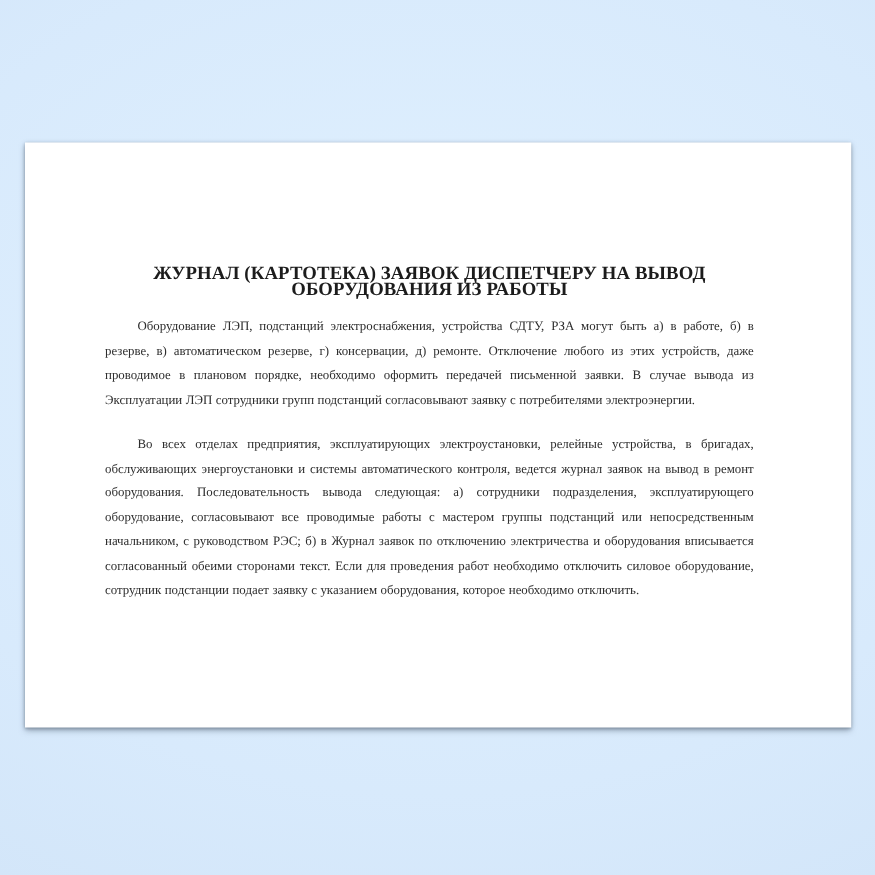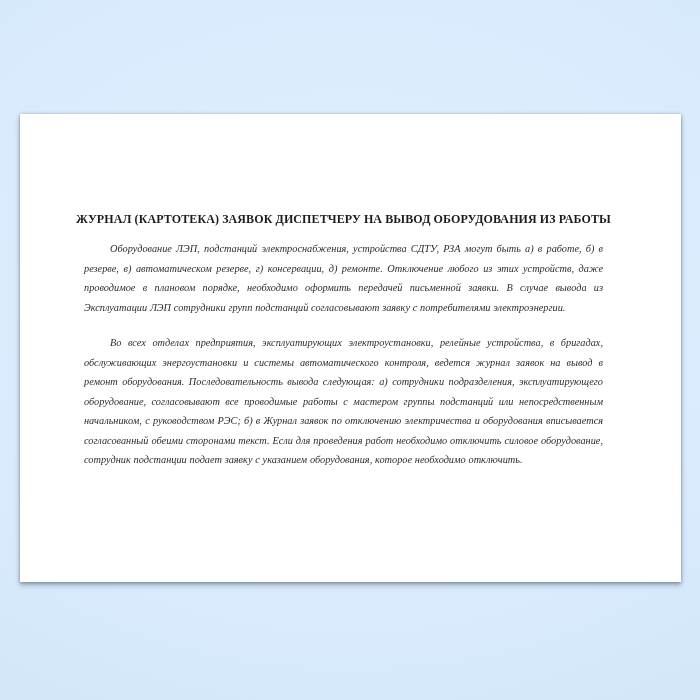--- a/index.html
+++ b/index.html
@@ -30,36 +30,35 @@
     padding: 99px 78px 0 64px;
     box-shadow:
       0 3px 5px rgba(96, 112, 128, 0.55),
       0 1px 2px rgba(96, 112, 128, 0.35),
       0 0 3px rgba(130, 150, 170, 0.45);
     color: #2a2a2a;
   }
   .doc-title {
     text-align: center;
     font-weight: bold;
-    font-size: 12px;
+    font-size: 15px;
     line-height: 13px;
     letter-spacing: 0.1px;
     color: #1c1c1c;
     margin: 0 -8px;          
   }
   .doc-para {
     margin: 0;
     margin-top: 16px;
     font-size: 10.3px;
     line-height: 19.5px;
     text-align: justify;
     text-indent: 26px;
     color: #2d2d2d;
     word-spacing: 0.2px;
-    font-style: italic;
   }
   .doc-title + .doc-para {
     margin-top: 13px;
   }
 </style>
 </head>
 <body>
 
 <div class="scene">
   <div class="paper">

